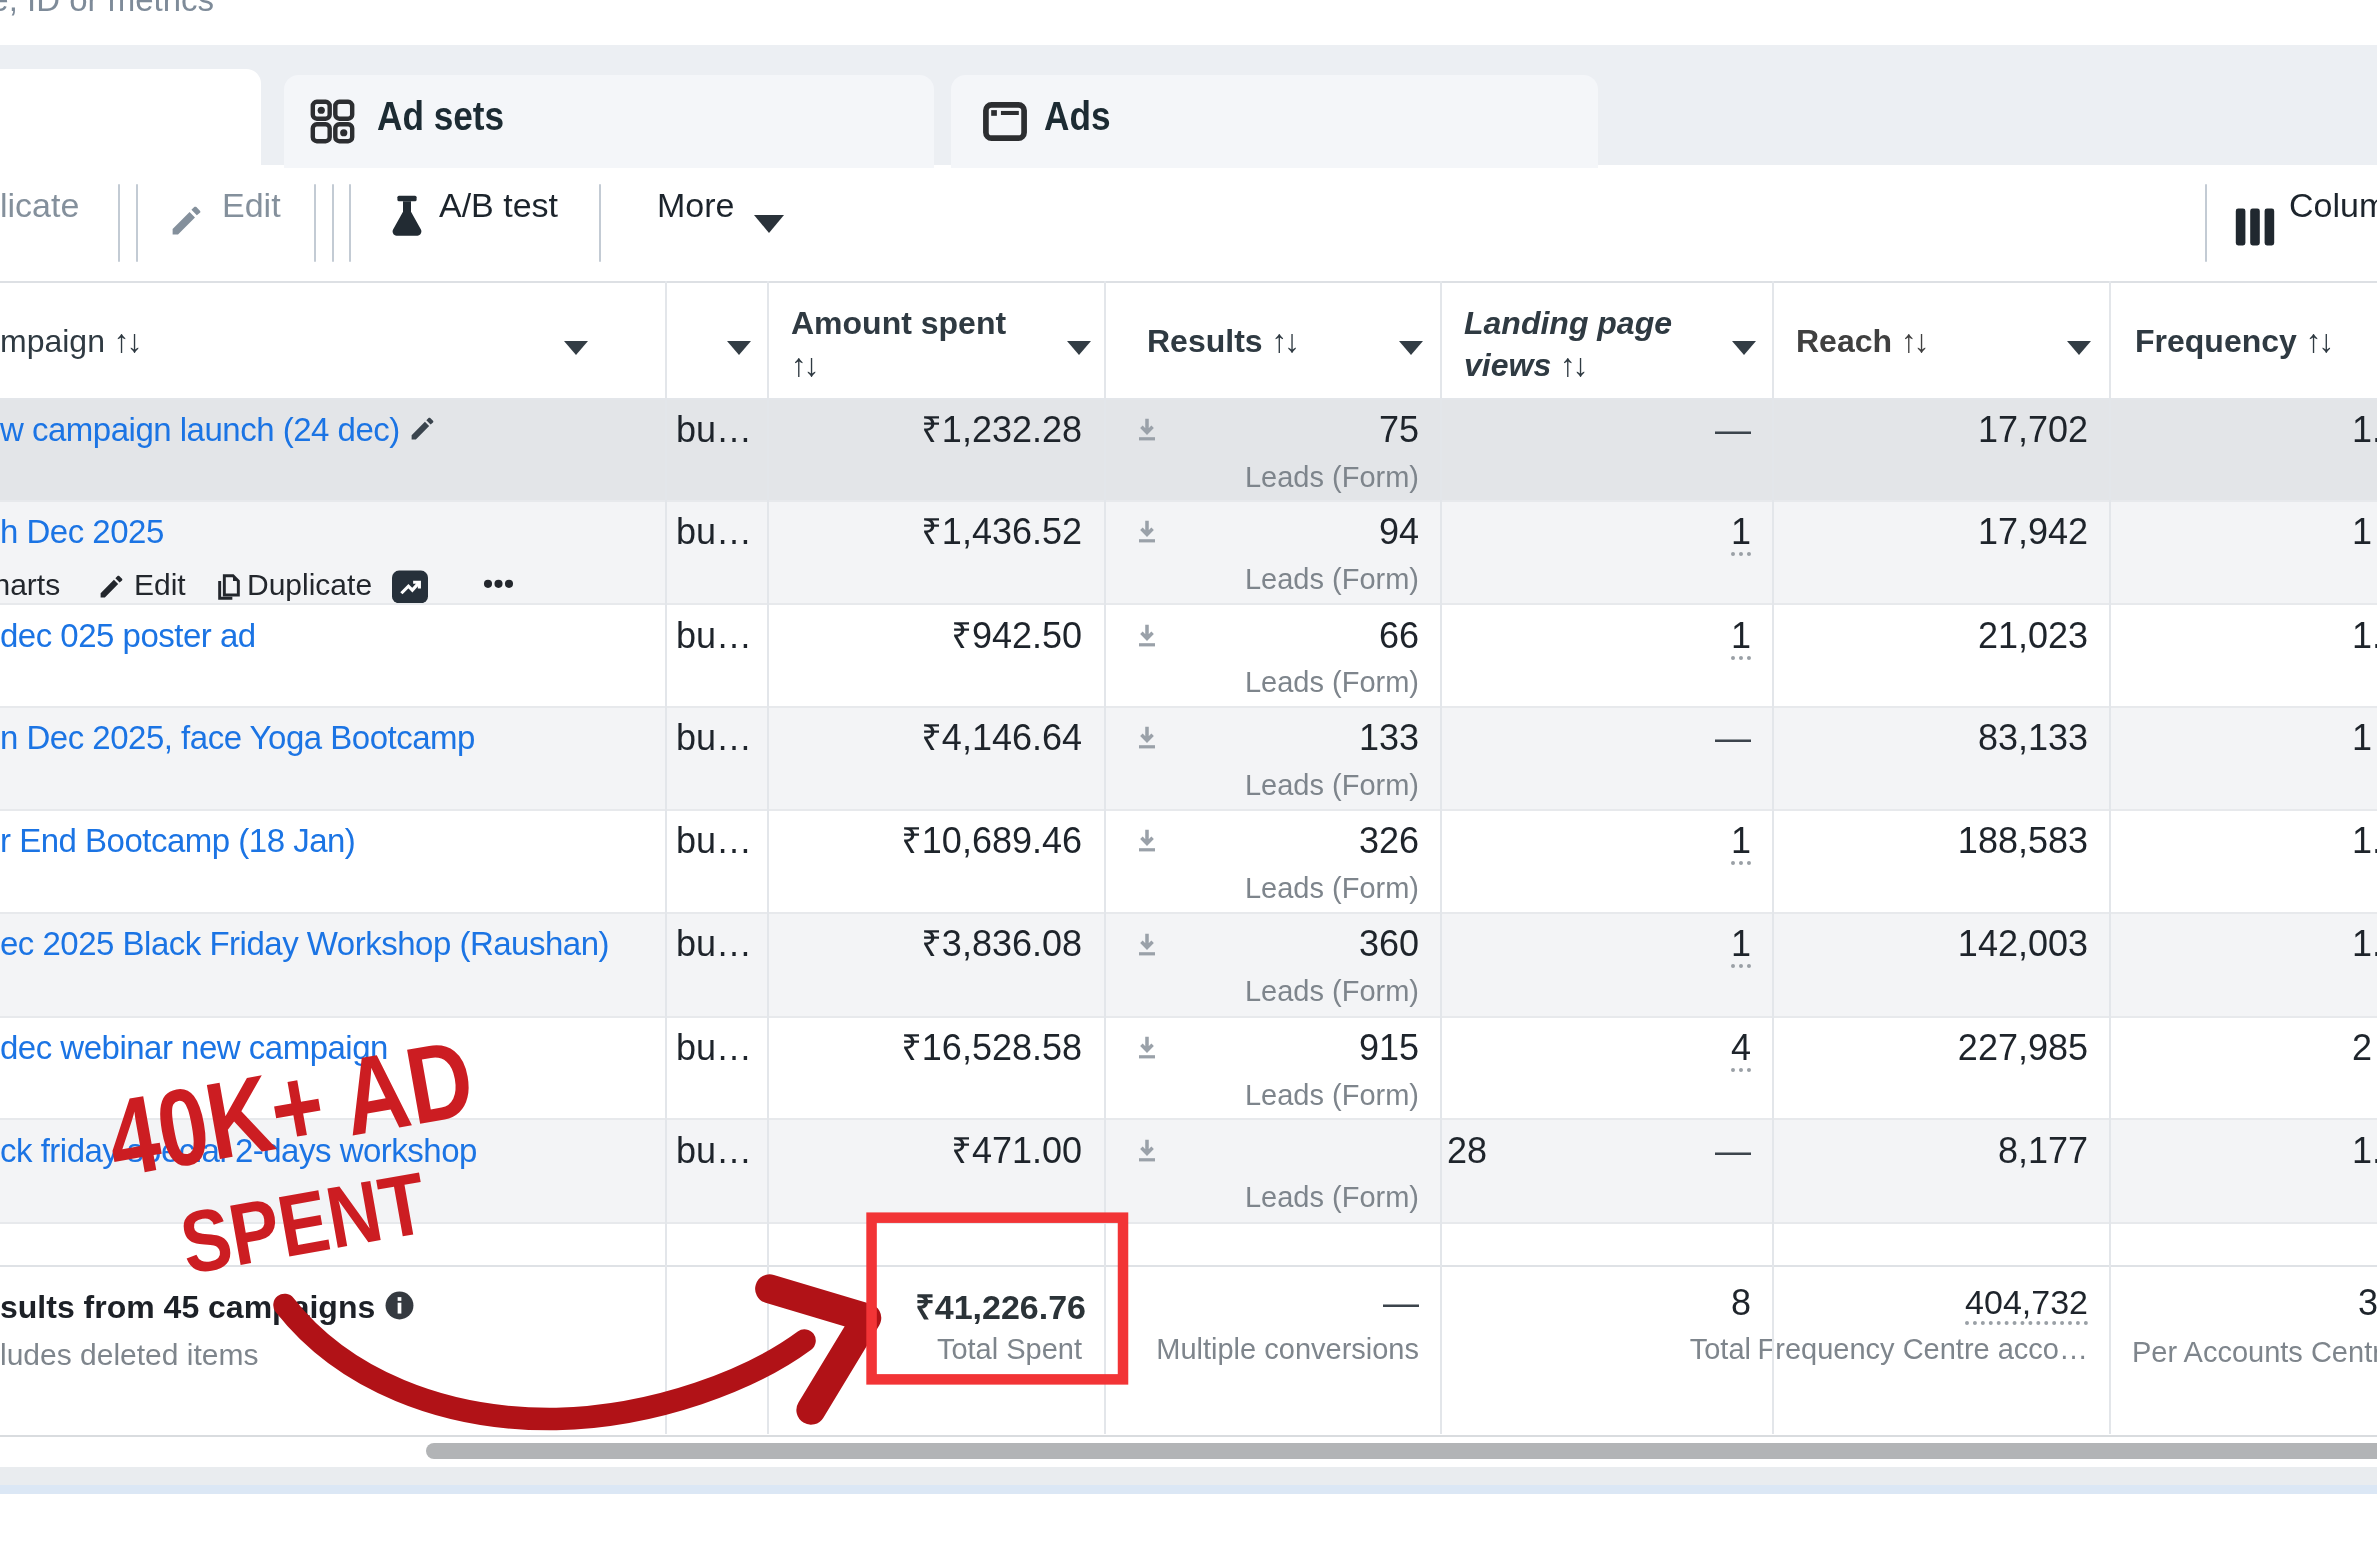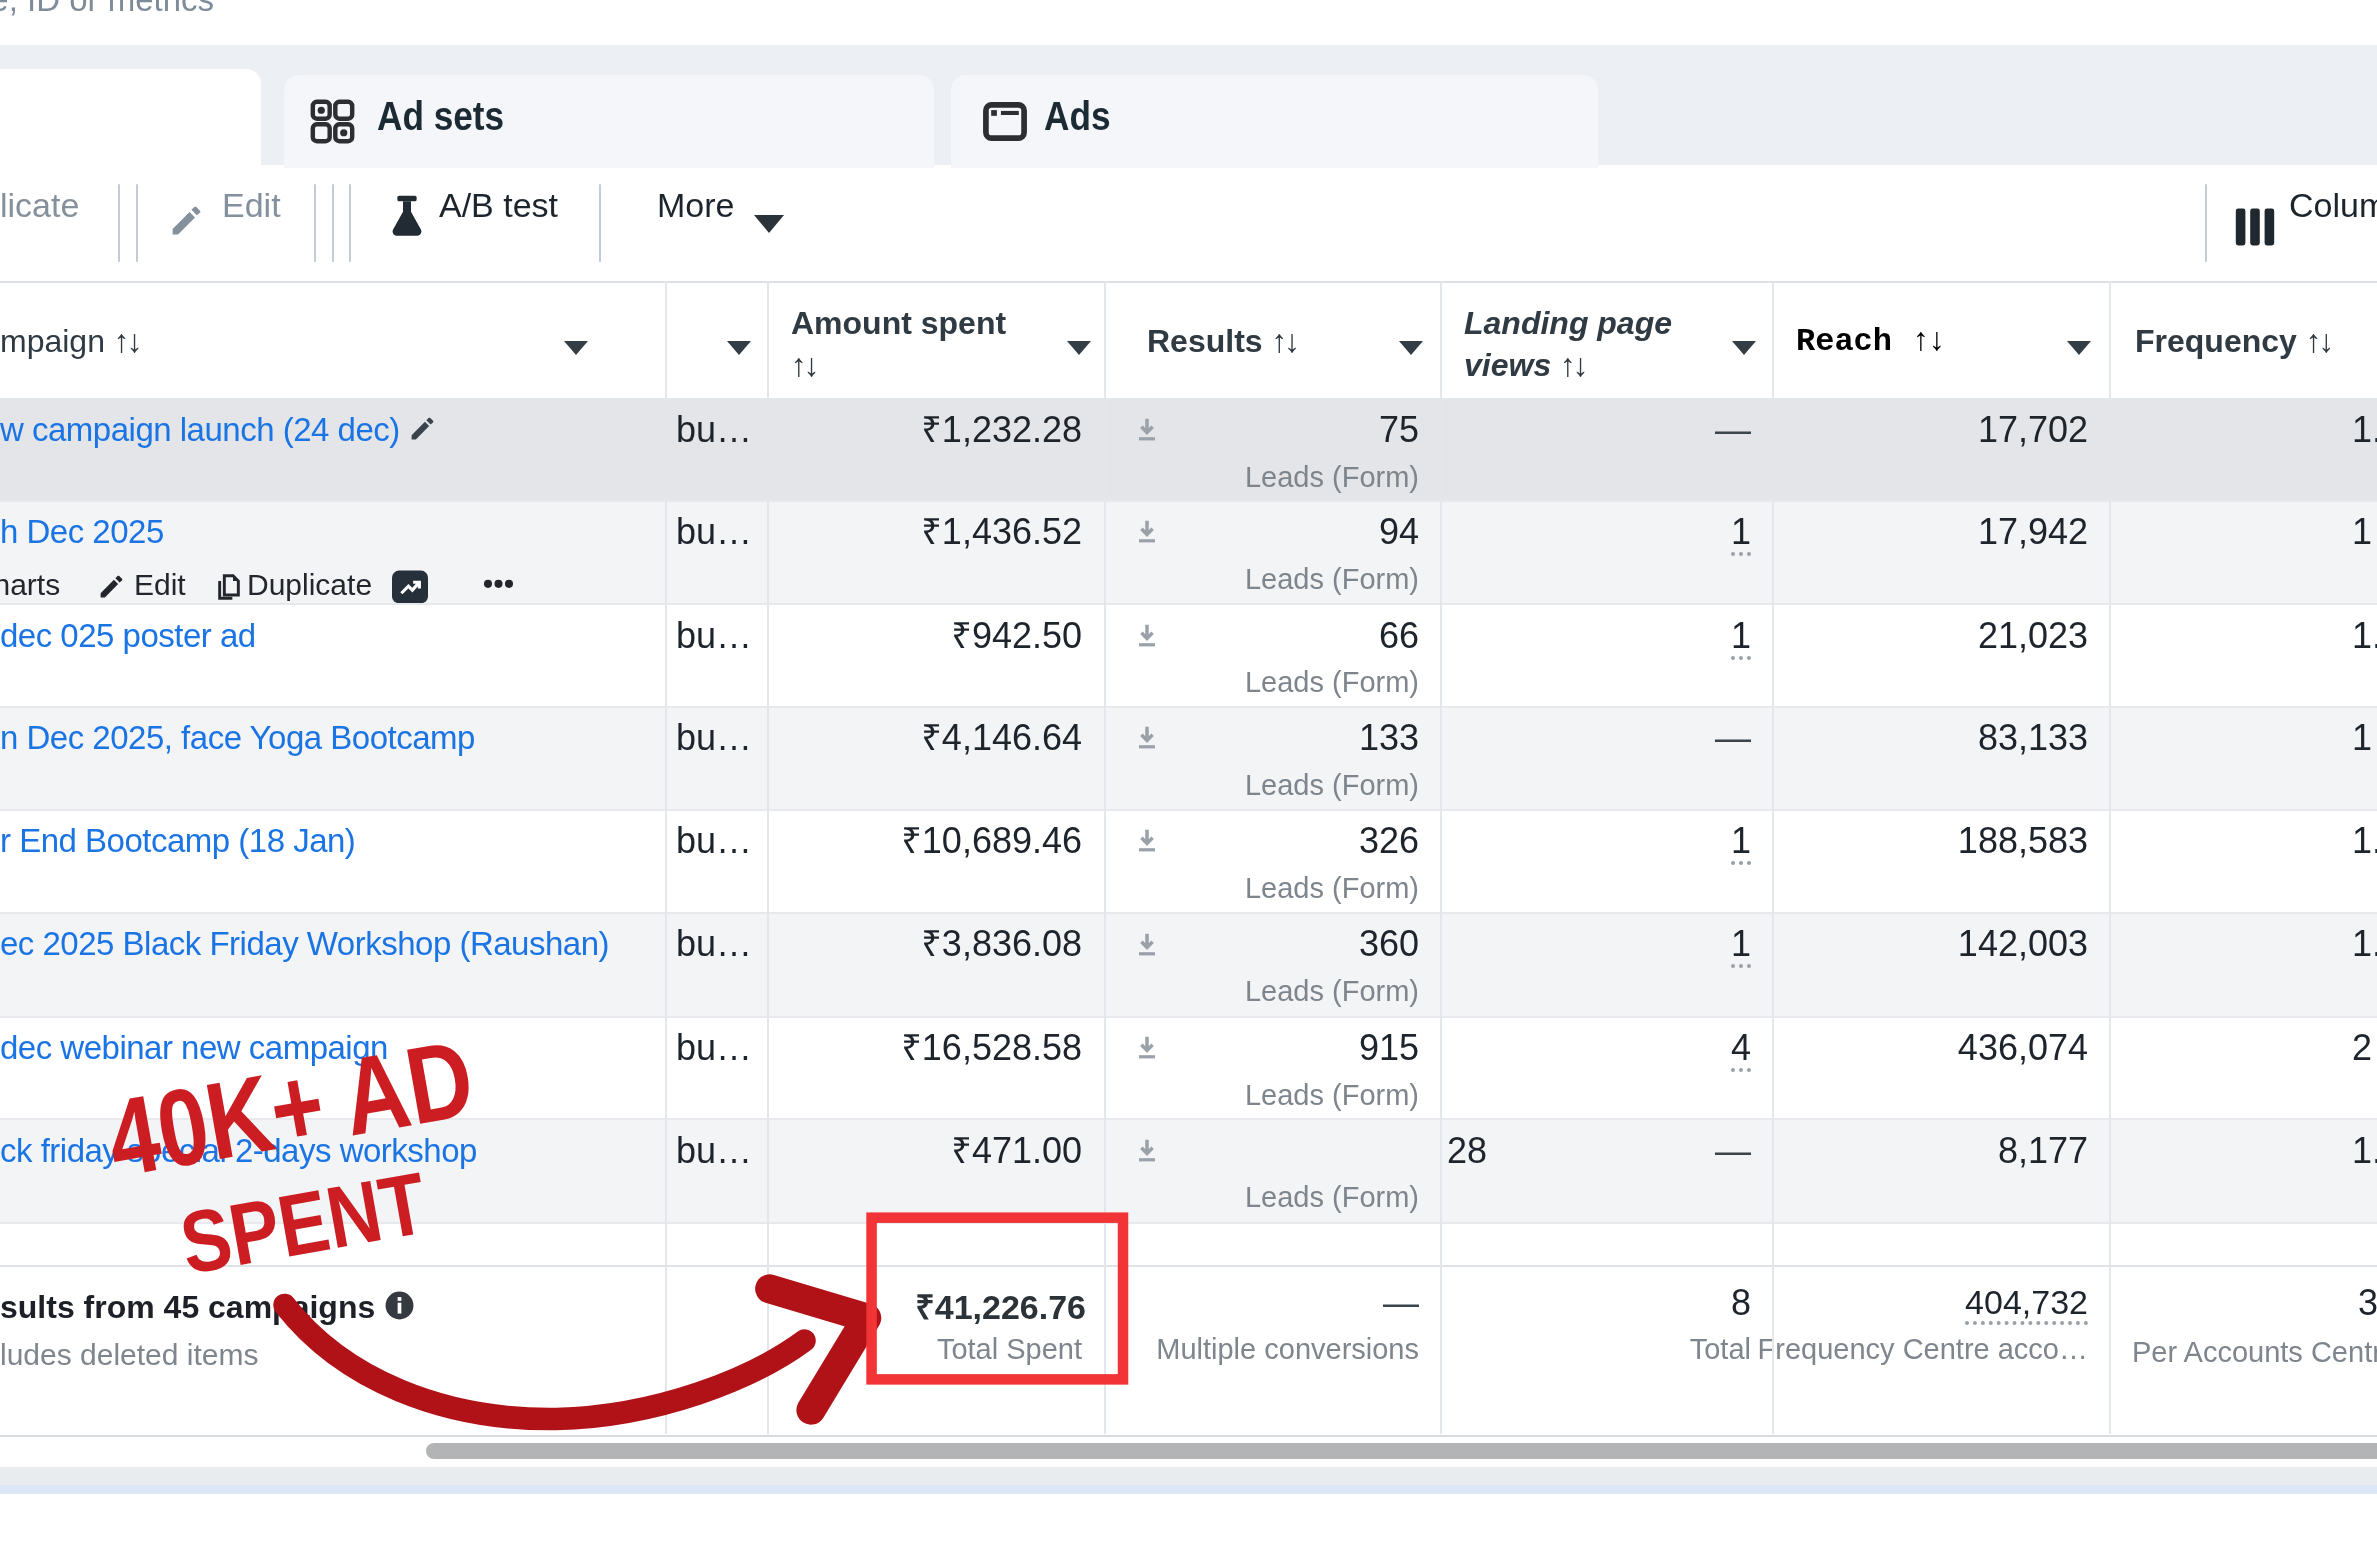--- a/index.html
+++ b/index.html
@@ -69,21 +69,21 @@
     <rect x="10" y="1" width="6" height="23" rx="1.5" fill="#20282f"></rect>
     <rect x="19" y="1" width="6" height="23" rx="1.5" fill="#20282f"></rect>
   </svg>
   <div class="abs" style="left:2289px;top:186px;font-size:34px;color:#1c242c;">Colum</div>
 
   <div class="abs hline" style="top:281px;background:#dde0e4;"></div>
   <div class="abs" style="left:0;top:323px;font-size:32px;font-weight:400;color:#2f3a42;">mpaign <span class="ar">↑↓</span></div>
   <div class="abs" style="left:791px;top:302px;font-size:32px;font-weight:600;color:#2f3a42;line-height:42px;">Amount spent<br><span class="ar">↑↓</span></div>
   <div class="abs" style="left:1147px;top:323px;font-size:32px;font-weight:600;color:#2f3a42;">Results <span class="ar">↑↓</span></div>
   <div class="abs" style="left:1464px;top:302px;font-size:32px;font-weight:600;color:#2f3a42;line-height:42px;font-style:italic;">Landing page<br>views <span class="ar">↑↓</span></div>
-  <div class="abs" style="left:1796px;top:323px;font-size:32px;font-weight:600;color:#000000;font-family:Liberation Mono, monospace;">Reach <span class="ar">↑↓</span></div>
+  <div class="abs" style="left:1796px;top:323px;font-size:32px;font-weight:600;color:#404040;">Reach <span class="ar">↑↓</span></div>
   <div class="abs" style="left:2135px;top:323px;font-size:32px;font-weight:600;color:#2f3a42;">Frequency <span class="ar">↑↓</span></div>
 
   <div class="abs caret" style="left:564px;top:341px;border-left:12px solid transparent;border-right:12px solid transparent;border-top:14.6px solid #333d45;width:0;height:0;"></div>
   <div class="abs caret" style="left:727px;top:341px;border-left:12px solid transparent;border-right:12px solid transparent;border-top:14.6px solid #333d45;width:0;height:0;"></div>
   <div class="abs caret" style="left:1067px;top:341px;border-left:12px solid transparent;border-right:12px solid transparent;border-top:14.6px solid #333d45;width:0;height:0;"></div>
   <div class="abs caret" style="left:1399px;top:341px;border-left:12px solid transparent;border-right:12px solid transparent;border-top:14.6px solid #333d45;width:0;height:0;"></div>
   <div class="abs caret" style="left:1732px;top:341px;border-left:12px solid transparent;border-right:12px solid transparent;border-top:14.6px solid #333d45;width:0;height:0;"></div>
   <div class="abs caret" style="left:2067px;top:341px;border-left:12px solid transparent;border-right:12px solid transparent;border-top:14.6px solid #333d45;width:0;height:0;"></div>
 
   <div id="rows">
@@ -178,21 +178,21 @@
   <div class="abs link" style="left:0;top:1027px;width:651px;overflow:hidden;white-space:nowrap;font-size:33px;letter-spacing:-0.5px;line-height:42px;">dec webinar new campaign</div>
   <div class="abs dark" style="left:676px;top:1027px;font-size:36px;line-height:42px;">bu…</div>
   <div class="abs dark rt" style="left:767px;top:1027px;width:315px;font-size:36px;line-height:42px;">₹16,528.58</div>
 <svg class="abs" style="left:1135px;top:1035px;" width="24" height="26" viewBox="0 0 15 16">
         <path d="M7.5 1 v8 M4 6 l3.5 3.5 L11 6" stroke="#9aa1a9" stroke-width="2.2" fill="none"></path>
         <rect x="2.5" y="12.5" width="10" height="2" fill="#9aa1a9"></rect>
       </svg>
   <div class="abs dark rt" style="left:1128px;top:1027px;width:291px;font-size:36px;line-height:42px;">915</div>
   <div class="abs grey rt" style="left:1128px;top:1076px;width:291px;font-size:29px;line-height:39px;">Leads (Form)</div>
   <div class="abs dark rt" style="left:1460px;top:1027px;width:291px;font-size:36px;line-height:42px;"><span style="border-bottom:4px dotted #9aa0a6;padding-bottom:0px;">4</span></div>
-  <div class="abs dark rt" style="left:1797px;top:1027px;width:291px;font-size:36px;line-height:42px;">436,074</div>
+  <div class="abs dark rt" style="left:1797px;top:1027px;width:291px;font-size:36px;line-height:42px;">227,985</div>
   <div class="abs dark" style="left:2352px;top:1027px;font-size:36px;line-height:42px;">2</div>
 
   <div class="abs" style="left:0;top:1118px;width:2377px;height:104px;background:#f3f4f6;"></div>
   <div class="abs link" style="left:0;top:1130px;width:651px;overflow:hidden;white-space:nowrap;font-size:33px;letter-spacing:-0.5px;line-height:42px;">ck friday special 2-days workshop</div>
   <div class="abs dark" style="left:676px;top:1130px;font-size:36px;line-height:42px;">bu…</div>
   <div class="abs dark rt" style="left:767px;top:1130px;width:315px;font-size:36px;line-height:42px;">₹471.00</div>
 <svg class="abs" style="left:1135px;top:1138px;" width="24" height="26" viewBox="0 0 15 16">
         <path d="M7.5 1 v8 M4 6 l3.5 3.5 L11 6" stroke="#9aa1a9" stroke-width="2.2" fill="none"></path>
         <rect x="2.5" y="12.5" width="10" height="2" fill="#9aa1a9"></rect>
       </svg>

